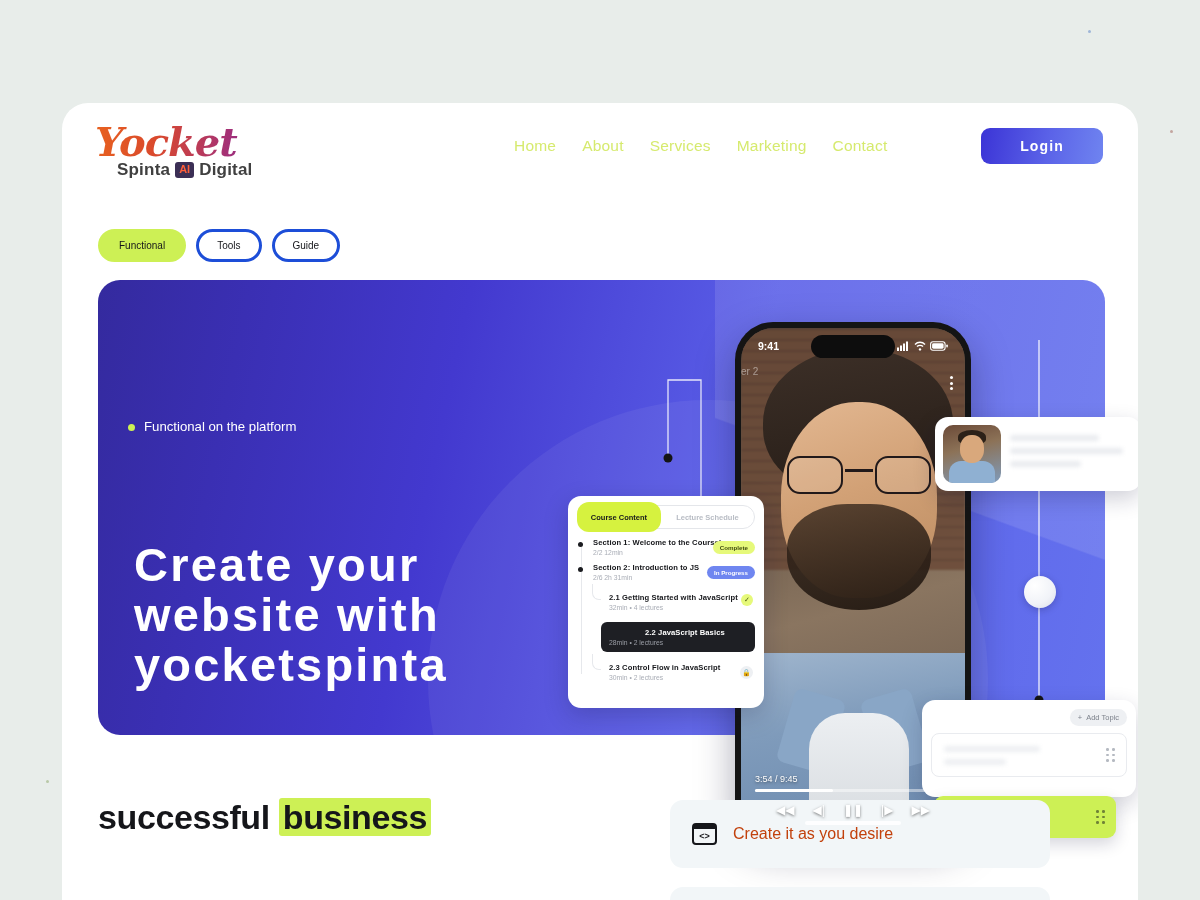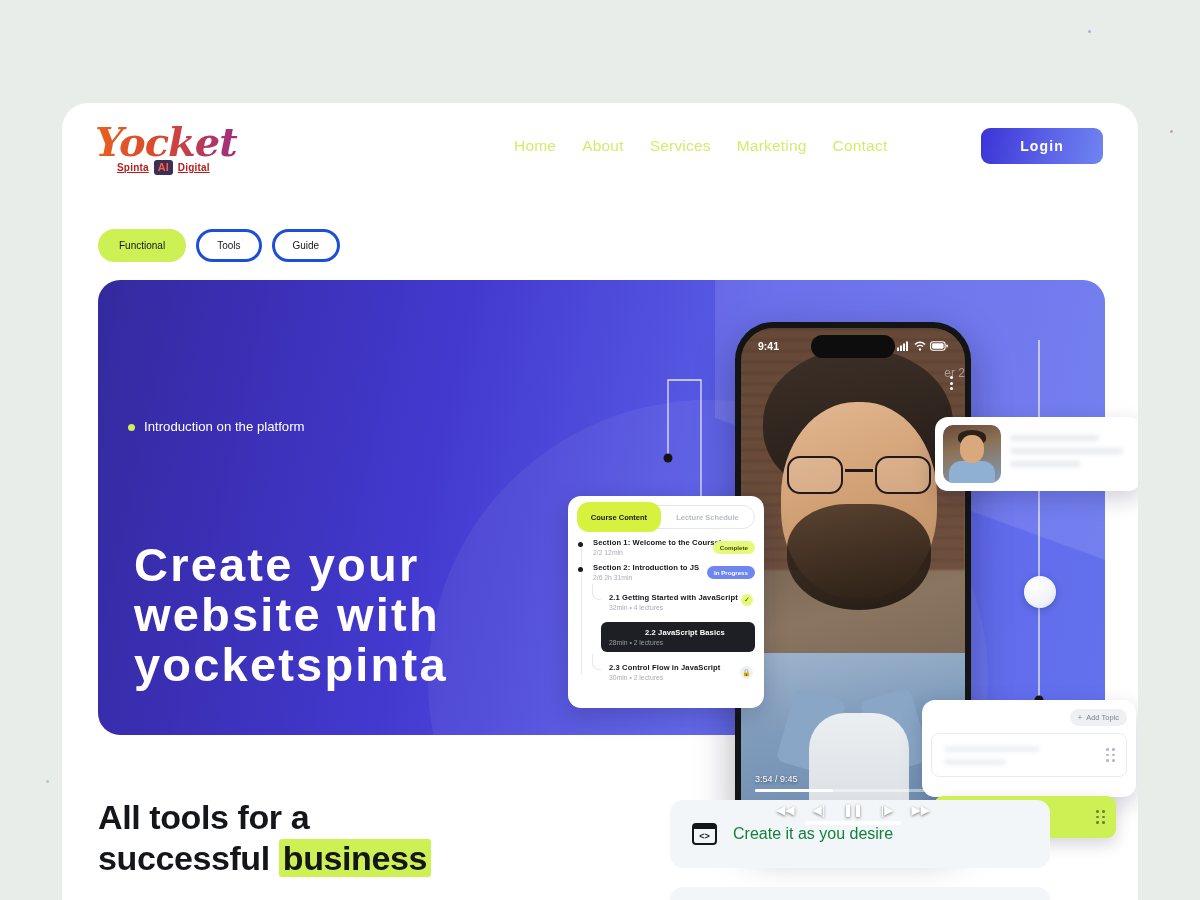--- a/index.html
+++ b/index.html
@@ -36,21 +36,21 @@
     -webkit-background-clip: text;
     background-clip: text;
     color: transparent;
     line-height: 1.05;
   }
   .logo-sub {
     display: flex; align-items: center; gap: 5px;
     margin-left: 22px; margin-top: -3px;
   }
   .logo-sub span.t {
-    font-size: 10px; font-weight: 600; color: #b91c1c; letter-spacing: .2px; text-decoration: underline;
+    font-size: 17px; font-weight: 600; color: #404040; letter-spacing: .2px;
   }
   .logo-ai {
     display: inline-block;
     background: #3b2f55;
     color: #ff5f3a;
     font-size: 11px; font-weight: bold;
     padding: 1px 4px 2px 4px;
     border-radius: 3px;
     line-height: 1.1;
   }
@@ -242,22 +242,22 @@
     padding: 0 17px; z-index: 7;
     color: #fff; font-size: 10.5px; font-weight: bold;
   }
   .status .icons { display: flex; gap: 4px; align-items: center; }
   .kebab {
     position: absolute; right: 12px; top: 48px; z-index: 7;
     display: flex; flex-direction: column; gap: 2.5px;
   }
   .kebab i { width: 3px; height: 3px; border-radius: 50%; background: #fff; display: block; }
   .ghost-label {
-    position: absolute; top: 38px; left: 0; right: 0; text-align: right;
-    color: rgba(255,255,255,.45); font-size: 12px; z-index: 5;
+    position: absolute; top: 38px; left: 0; right: 0; text-align: left;
+    color: rgba(255,255,255,.45); font-size: 10px; z-index: 5;
   }
 
   
   .photo { position: absolute; inset: 0; }
   .ph-bg { position: absolute; inset: 0;
     background: linear-gradient(165deg,#4a4038 0%,#6b5a4a 30%,#8a7560 55%,#5e5046 100%); }
   .ph-wall { position: absolute; left: 0; top: 0; width: 100%; height: 48%;
     background: repeating-linear-gradient(0deg,#6b4a38 0 9px,#5d4031 9px 11px),
                 repeating-linear-gradient(90deg,rgba(0,0,0,.12) 0 22px,rgba(0,0,0,0) 22px 24px);
     opacity: .85; filter: blur(1.2px); }
@@ -400,21 +400,21 @@
     border: 2px solid #15161a; border-radius: 4px;
     position: relative;
     display: flex; align-items: center; justify-content: center;
     font-size: 9px; font-weight: bold; color: #15161a;
     padding-top: 4px;
   }
   .feat-icon::before {
     content: ""; position: absolute; left: -0px; right: -0px; top: 0;
     height: 4px; background: #15161a;
   }
-  .feat-label { font-size: 16px; color: #15803d; }
+  .feat-label { font-size: 16px; color: #c2410c; }
 
   .speck { position: absolute; border-radius: 50%; }
 </style>
 </head>
 <body>
 
 <div class="speck" style="left:1088px;top:30px;width:3px;height:3px;background:#9fb6d8;"></div>
 <div class="speck" style="left:1170px;top:130px;width:3px;height:3px;background:#c3a6a0;"></div>
 <div class="speck" style="left:46px;top:780px;width:3px;height:3px;background:#b9c8a8;"></div>
 
@@ -448,21 +448,21 @@
     <div class="pill">Guide</div>
   </div>
 
   <div class="hero">
     <div class="hero-blob"></div>
     <div class="hero-diag"></div>
 
     <div class="bullets">
       <div class="bullet">
         <span class="dot"></span>
-        <p>Introduction on the platform</p>
+        <p>Functional on the platform</p>
       </div>
     </div>
 
     <h1 class="headline">Create your website with yocketspinta</h1>
 
     <svg class="conn" style="left:0;top:0;width:1007px;height:455px;">
       <path d="M570,178 L570,100 L603,100 L603,290 L570,290" fill="none" stroke="#ffffff" stroke-width="1.3" opacity=".85"></path>
       <circle cx="570" cy="178" r="4.5" fill="#141414"></circle>
       <line x1="941" y1="60" x2="941" y2="420" stroke="#ffffff" stroke-width="1.3" opacity=".9"></line>
       <circle cx="941" cy="420" r="4.5" fill="#141414"></circle>
@@ -624,21 +624,20 @@
       <i></i>
         <i></i>
         <i></i>
         <i></i>
         <i></i>
         <i></i>
     </span>
   </div>
 
   <div class="bottom-title">
-    <div>All tools for a</div>
     <div>
       <span>successful </span><span class="hl">business</span>
     </div>
   </div>
 
   <div class="feat one">
     <span class="feat-icon">&lt;&gt;</span>
     <span class="feat-label">Create it as you desire</span>
   </div>
 

